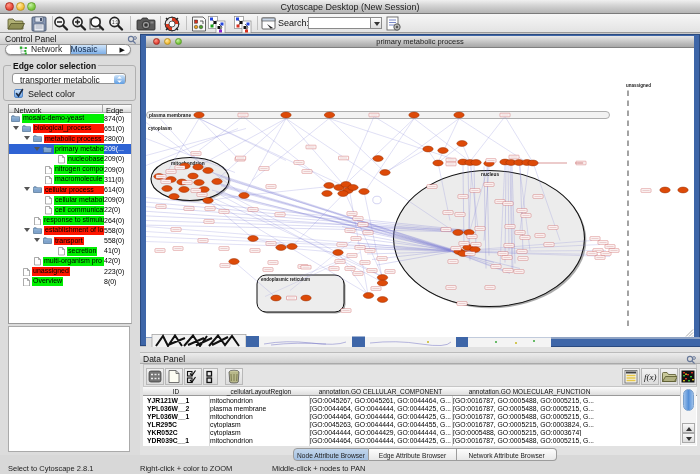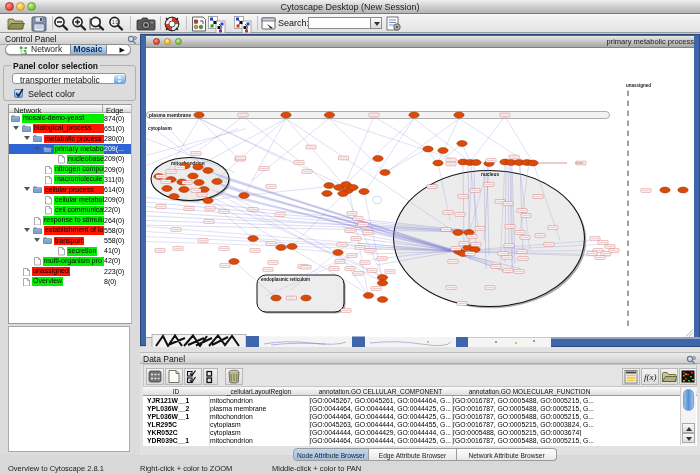--- a/index.html
+++ b/index.html
@@ -9,21 +9,21 @@
 .tl{width:9px;height:9px;border-radius:50%;top:2px;}
 #titlebar .t{width:100%;text-align:center;top:2px;font-size:9px;color:#222;}
 
 #toolbar{left:0;top:14px;width:700px;height:19px;background:linear-gradient(#f6f6f6,#e3e3e3);border-bottom:1px solid #9a9a9a;}
 .tsep{top:2px;width:1px;height:14px;background:#c0c0c0;}
 
 #cp{left:0;top:33px;width:140px;height:422px;background:#dcdcdc;}
 #cphead{left:0;top:0;width:140px;height:12px;background:linear-gradient(#ececec,#cfcfcf);border-bottom:1px solid #aaa;font-size:8.5px;color:#111;padding-left:39px;}
 #cphead span{position:absolute;left:5px;top:1px;}
 #tabs{left:5px;top:11px;width:126px;height:11px;border:1px solid #8e8e8e;border-radius:5.5px;background:#fff;box-shadow:0 1px 1px rgba(0,0,0,0.25);font-size:8.5px;}
-#tabMosaic{left:63.5px;top:0;width:37px;height:9px;background:linear-gradient(#cfe4f9,#7fb0e8);border-left:1px solid #8e8e8e;border-right:1px solid #8e8e8e;text-align:center;font-weight:bold;color:#10284a;line-height:9px;}
+#tabMosaic{left:63.5px;top:0;width:37px;height:9px;background:linear-gradient(#cfe4f9,#7fb0e8);border-left:1px solid #8e8e8e;border-right:1px solid #8e8e8e;font-weight:normal;color:#10284a;line-height:9px;}
 #tabNetwork{left:25px;top:0;color:#222;line-height:9px;}
 #tabArrow{right:5px;top:0;line-height:9px;font-size:7px;color:#111;}
 
 #grp{left:3px;top:32px;width:133px;height:36px;border:1px solid #b0b0b0;border-radius:3px;}
 #grp .lbl{position:absolute;left:7px;top:-5px;background:#dcdcdc;padding:0 2px;font-size:8.5px;font-weight:bold;color:#111;}
 #combo{position:absolute;left:8px;top:7px;width:114px;height:11px;background:#fff;border:1px solid #949494;border-radius:3px;font-size:8.5px;color:#111;}
 #combo .txt{position:absolute;left:7px;top:1px;}
 #chk{position:absolute;left:10px;top:23px;width:9px;height:9px;border-radius:2px;background:linear-gradient(#d3e5f8,#6ba3e6);border:0.5px solid #5588c8;}
 #chklbl{position:absolute;left:24px;top:23px;font-size:9px;color:#111;}
 
@@ -37,21 +37,21 @@
 .ticon{position:absolute;top:1.5px;width:9px;height:7px;}
 .tri{position:absolute;top:2.5px;width:0;height:0;border-left:3px solid transparent;border-right:3px solid transparent;border-top:4px solid #555;}
 
 #ovw{left:8px;top:293px;width:122px;height:126px;background:#fff;border:1px solid #aaa;}
 
 #status{left:0;top:455px;width:700px;height:19px;background:#d8d8d8;font-size:7.5px;color:#222;z-index:2;}
 
 #mdi{left:140px;top:33px;width:560px;height:314px;background:#c8c8c8;}
 #win{position:absolute;left:0;top:0;width:560px;height:314px;}
 #winframe{position:absolute;left:0;top:1px;width:560px;height:312px;background:#3e66a8;border:1px solid #2a4a80;}
-#wintitle{position:absolute;left:6px;top:3px;width:548px;height:11.5px;background:linear-gradient(#e8e8e8,#b9b9b9 70%,#a8a8a8);border-bottom:1px solid #808080;font-size:7.5px;color:#222;text-align:right;line-height:11px;}
+#wintitle{position:absolute;left:6px;top:3px;width:548px;height:11.5px;background:linear-gradient(#e8e8e8,#b9b9b9 70%,#a8a8a8);border-bottom:1px solid #808080;font-size:7.5px;color:#222;text-align:center;line-height:11px;}
 #wincontent{position:absolute;left:6px;top:14.5px;width:548px;height:289.5px;background:#fff;}
 .wtl{position:absolute;width:7px;height:7px;border-radius:50%;top:2px;}
 
 #slivers{position:absolute;left:6px;top:300.5px;width:554px;height:14px;}
 
 #dp{left:140px;top:347px;width:560px;height:108px;background:#e2e2e2;}
 #dphead{position:absolute;left:0;top:5px;width:560px;height:12px;background:linear-gradient(#ececec,#cfcfcf);border-top:1px solid #bbb;border-bottom:1px solid #aaa;font-size:8.5px;color:#111;}
 #dptool{position:absolute;left:3px;top:17px;width:554px;height:23px;background:#e4e4e4;border:1px solid #c6c6c6;}
 .dbtn{position:absolute;top:2.5px;width:18px;height:17px;background:linear-gradient(#f2f2f2,#dcdcdc);border:1px solid #b8b8b8;}
 
@@ -191,21 +191,21 @@
           <rect x="0.8" y="0.5" width="2.4" height="2.4" fill="#2fae2f"></rect>
           <rect x="5.8" y="1" width="2" height="2" fill="#2fae2f"></rect>
           <rect x="5.3" y="4" width="2" height="2" fill="#2fae2f"></rect>
           <rect x="5.8" y="6.5" width="2" height="2" fill="#2fae2f"></rect>
         </svg>
       <div id="tabNetwork" class="abs">Network</div>
       <div id="tabMosaic" class="abs">Mosaic</div>
       <div id="tabArrow" class="abs">▶</div>
     </div>
     <div id="grp" class="abs">
-        <span class="lbl">Panel color selection</span>
+        <span class="lbl">Edge color selection</span>
       <div id="combo">
           <span class="txt">transporter metabolic</span>
           <svg style="position:absolute;right:0.5px;top:0.5px" width="11" height="9" viewBox="0 0 11 9" xmlns="http://www.w3.org/2000/svg">
             <rect x="0" y="0" width="11" height="9" rx="2.5" fill="url(#aqg)"></rect>
             <defs>
               <linearGradient id="aqg" x1="0" y1="0" x2="0" y2="1">
                 <stop offset="0" stop-color="#cde3f8"></stop>
                 <stop offset="1" stop-color="#5f9de2"></stop>
               </linearGradient>
             </defs>
@@ -1174,17 +1174,17 @@
           </div>
         </div>
     </div>
   </div>
   <div id="btabs" class="abs">
     <div class="btab" style="left:0;width:76px;background:linear-gradient(#c2d6ec,#a3c0e2);border-radius:4px 0 0 4px;">Node Attribute Browser</div>
     <div class="btab" style="left:76px;width:88px;border-left:none;">Edge Attribute Browser</div>
     <div class="btab" style="left:164px;width:100px;border-left:none;border-radius:0 4px 4px 0;">Network Attribute Browser</div>
   </div>
   <div id="status" class="abs">
-    <span class="abs" style="left:8px;top:9px;">Overview to Cytoscape 2.8.1</span>
+    <span class="abs" style="left:8px;top:9px;">Select to Cytoscape 2.8.1</span>
     <span class="abs" style="left:140px;top:9px;">Right-click + color to ZOOM</span>
-    <span class="abs" style="left:272px;top:9px;">Middle-click + color to PAN</span>
+    <span class="abs" style="left:272px;top:9px;">Middle-click + nodes to PAN</span>
   </div>
 </div>
 
 </body></html>

